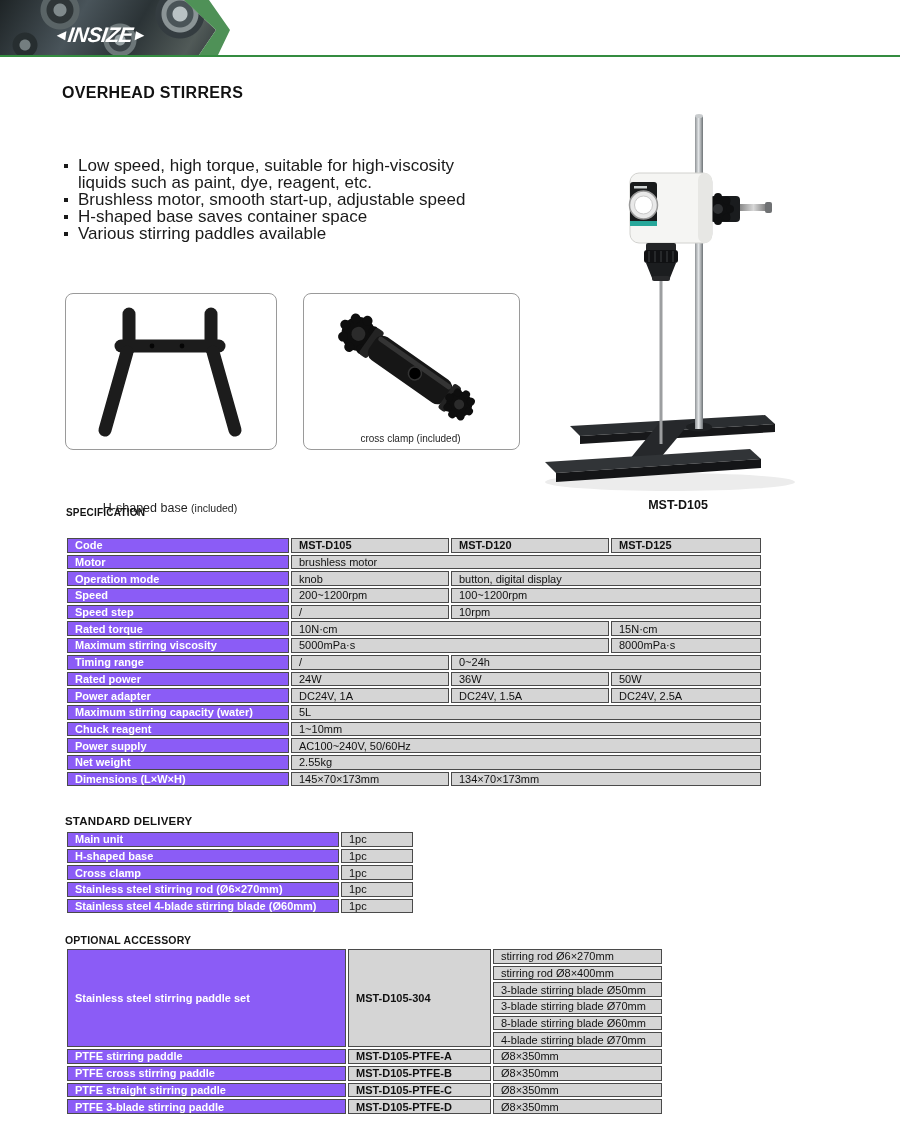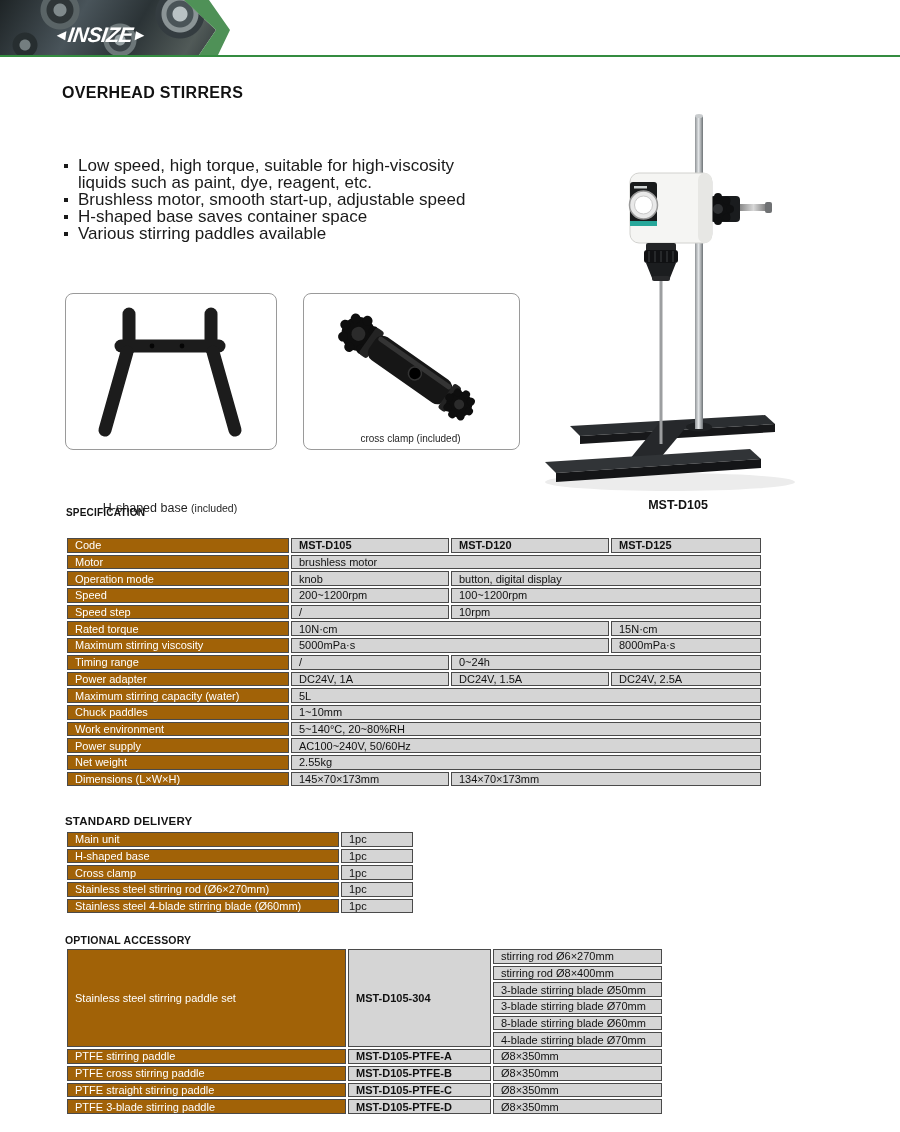--- a/index.html
+++ b/index.html
@@ -45,21 +45,21 @@
   
   .sect { position:absolute; font-weight:bold; color:#141414; letter-spacing:0.2px; }
   .sect-spec { left:66px; top:507px; font-size:10px; }
   .sect-del  { left:65px; top:815px; font-size:11.5px; }
   .sect-opt  { left:65px; top:934px; font-size:10.5px; }
 
   
   .tbl { position:absolute; border-collapse:separate; border-spacing:2px; table-layout:fixed; }
   .tbl td { border:1px solid #4a4a4a; height:12.7px; vertical-align:middle;
             padding:0 2px 0 7px; font-size:11px; line-height:12px; white-space:nowrap; overflow:hidden; }
-  td.g { background:#a16207; color:#ffffff; font-weight:normal; }
+  td.g { background:#8b5cf6; color:#ffffff; font-weight:bold; }
   td.v { background:#d5d5d5; color:#111; }
   td.b { font-weight:bold; }
   .tbl-spec { left:65px; top:536px; width:698px; }
   .tbl-del  { left:65px; top:830px; width:350px; }
   .tbl-opt  { left:65px; top:947px; width:599px; }
 </style>
 </head>
 <body>
 
 <div class="page">
@@ -268,36 +268,38 @@
       <td class="g">Maximum stirring viscosity</td>
       <td class="v" colspan="2">5000mPa·s</td>
       <td class="v">8000mPa·s</td>
     </tr>
     <tr>
       <td class="g">Timing range</td>
       <td class="v">/</td>
       <td class="v" colspan="2">0~24h</td>
     </tr>
     <tr>
+      <td class="g">Rated power</td>
+      <td class="v">24W</td>
+      <td class="v">36W</td>
+      <td class="v">50W</td>
+    </tr>
+    <tr>
       <td class="g">Power adapter</td>
       <td class="v">DC24V, 1A</td>
       <td class="v">DC24V, 1.5A</td>
       <td class="v">DC24V, 2.5A</td>
     </tr>
     <tr>
       <td class="g">Maximum stirring capacity (water)</td>
       <td class="v" colspan="3">5L</td>
     </tr>
     <tr>
-      <td class="g">Chuck paddles</td>
+      <td class="g">Chuck reagent</td>
       <td class="v" colspan="3">1~10mm</td>
-    </tr>
-    <tr>
-      <td class="g">Work environment</td>
-      <td class="v" colspan="3">5~140°C, 20~80%RH</td>
     </tr>
     <tr>
       <td class="g">Power supply</td>
       <td class="v" colspan="3">AC100~240V, 50/60Hz</td>
     </tr>
     <tr>
       <td class="g">Net weight</td>
       <td class="v" colspan="3">2.55kg</td>
     </tr>
     <tr>

